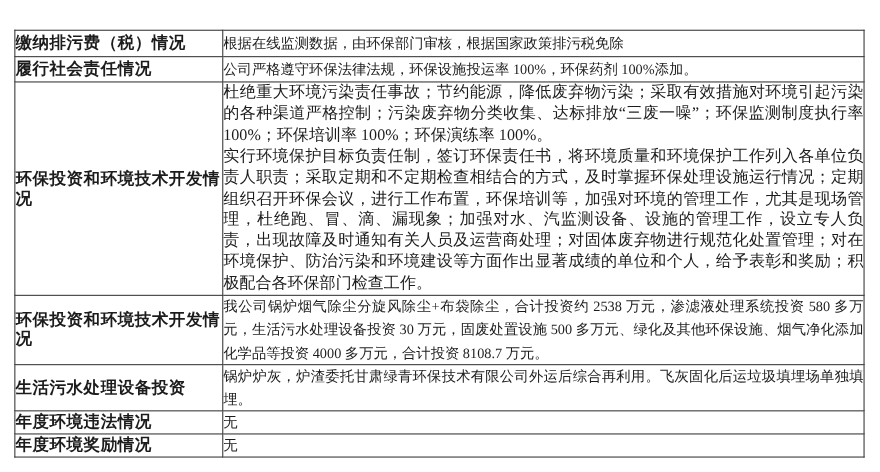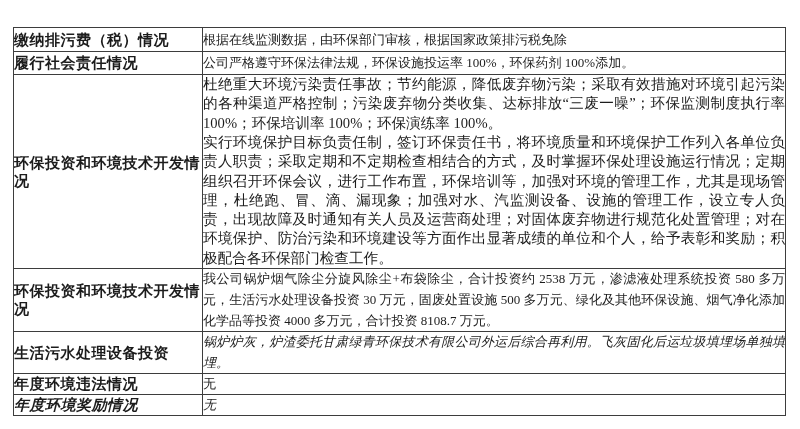--- a/index.html
+++ b/index.html
@@ -56,24 +56,24 @@
     margin: 0;
     padding: 0;
   }
   tr.r1 { height: 24px; }
   tr.r2 { height: 23px; }
   tr.r3 { height: 194px; }
   tr.r4 { height: 63px; }
   tr.r5 { height: 42px; }
   tr.r6 { height: 23px; }
   tr.r7 { height: 21px; }
-  tr.r8 { height: 21px; font-style: italic; }
+  tr.r8 { height: 21px; }
   tr.r3 td.content-cell { line-height: 19.3px; font-size: 14.6px; margin-left: 24px; }
   tr.r4 td.content-cell { line-height: 20.8px; }
-  tr.r5 td.content-cell { line-height: 20.5px; font-style: italic; }
+  tr.r5 td.content-cell { line-height: 20.5px; }
 </style>
 </head>
 <body>
 
 <div class="page">
   <table class="disclosure">
     <colgroup>
       <col class="c-label">
       <col class="c-content">
     </colgroup>

